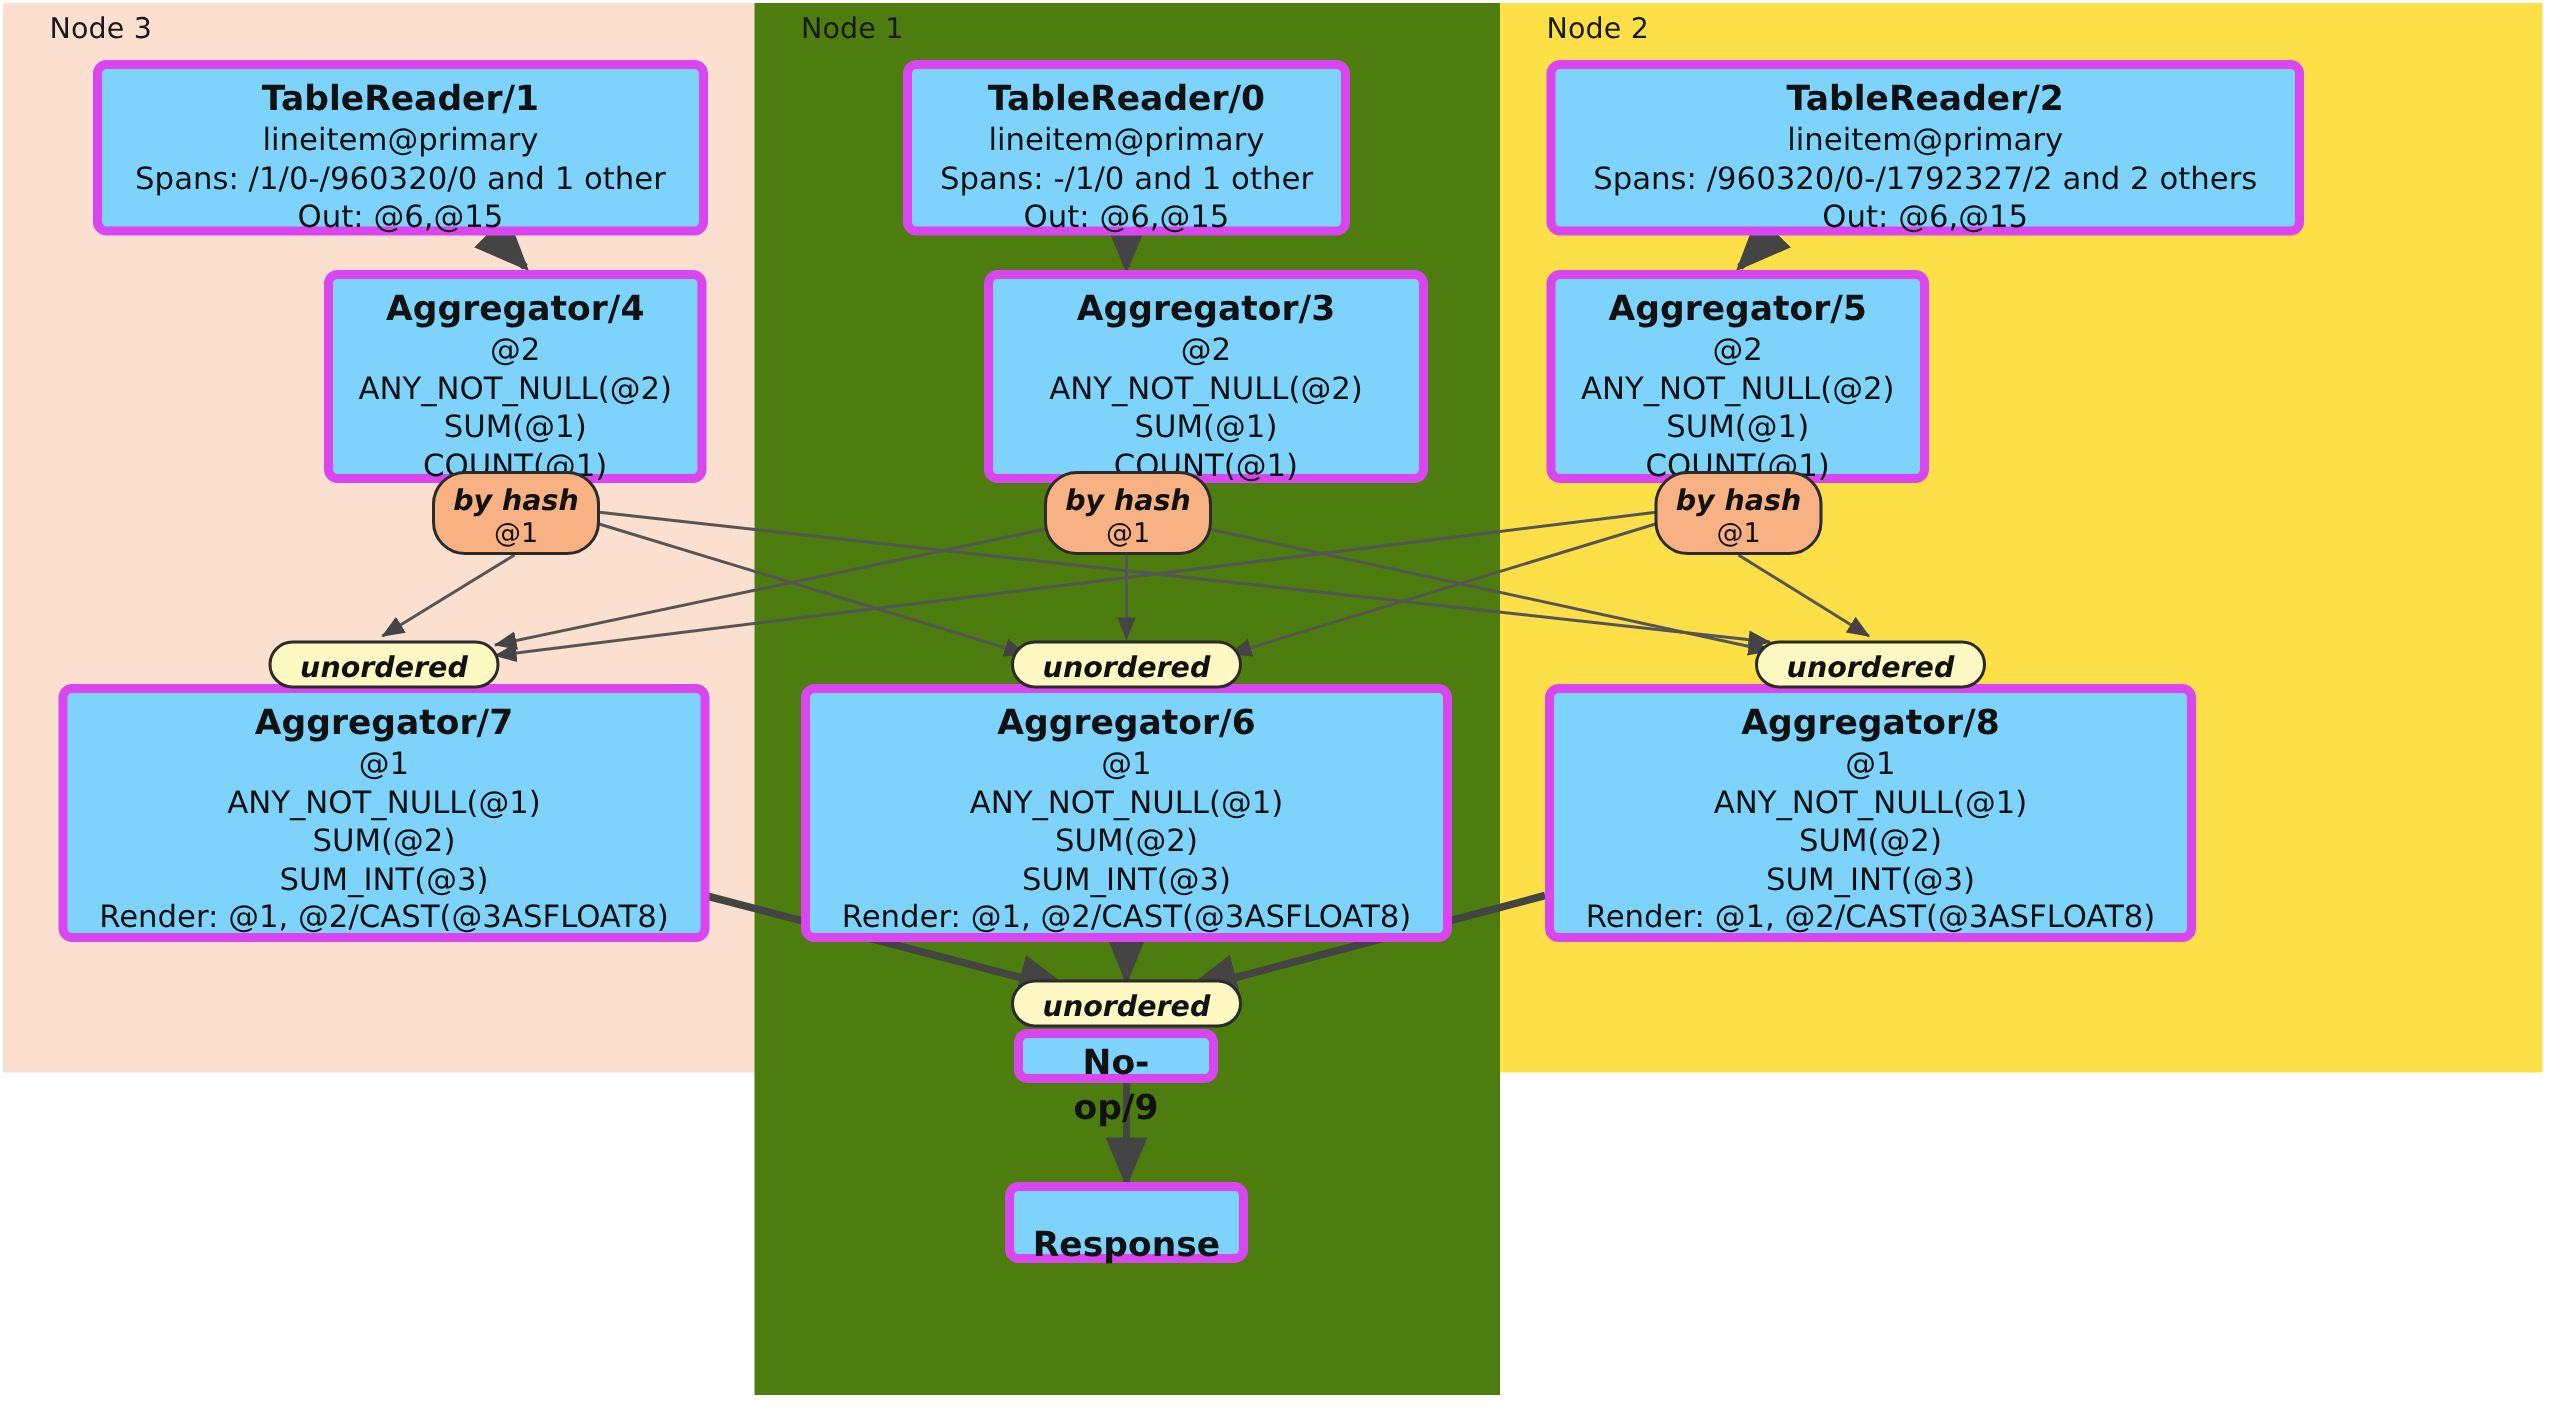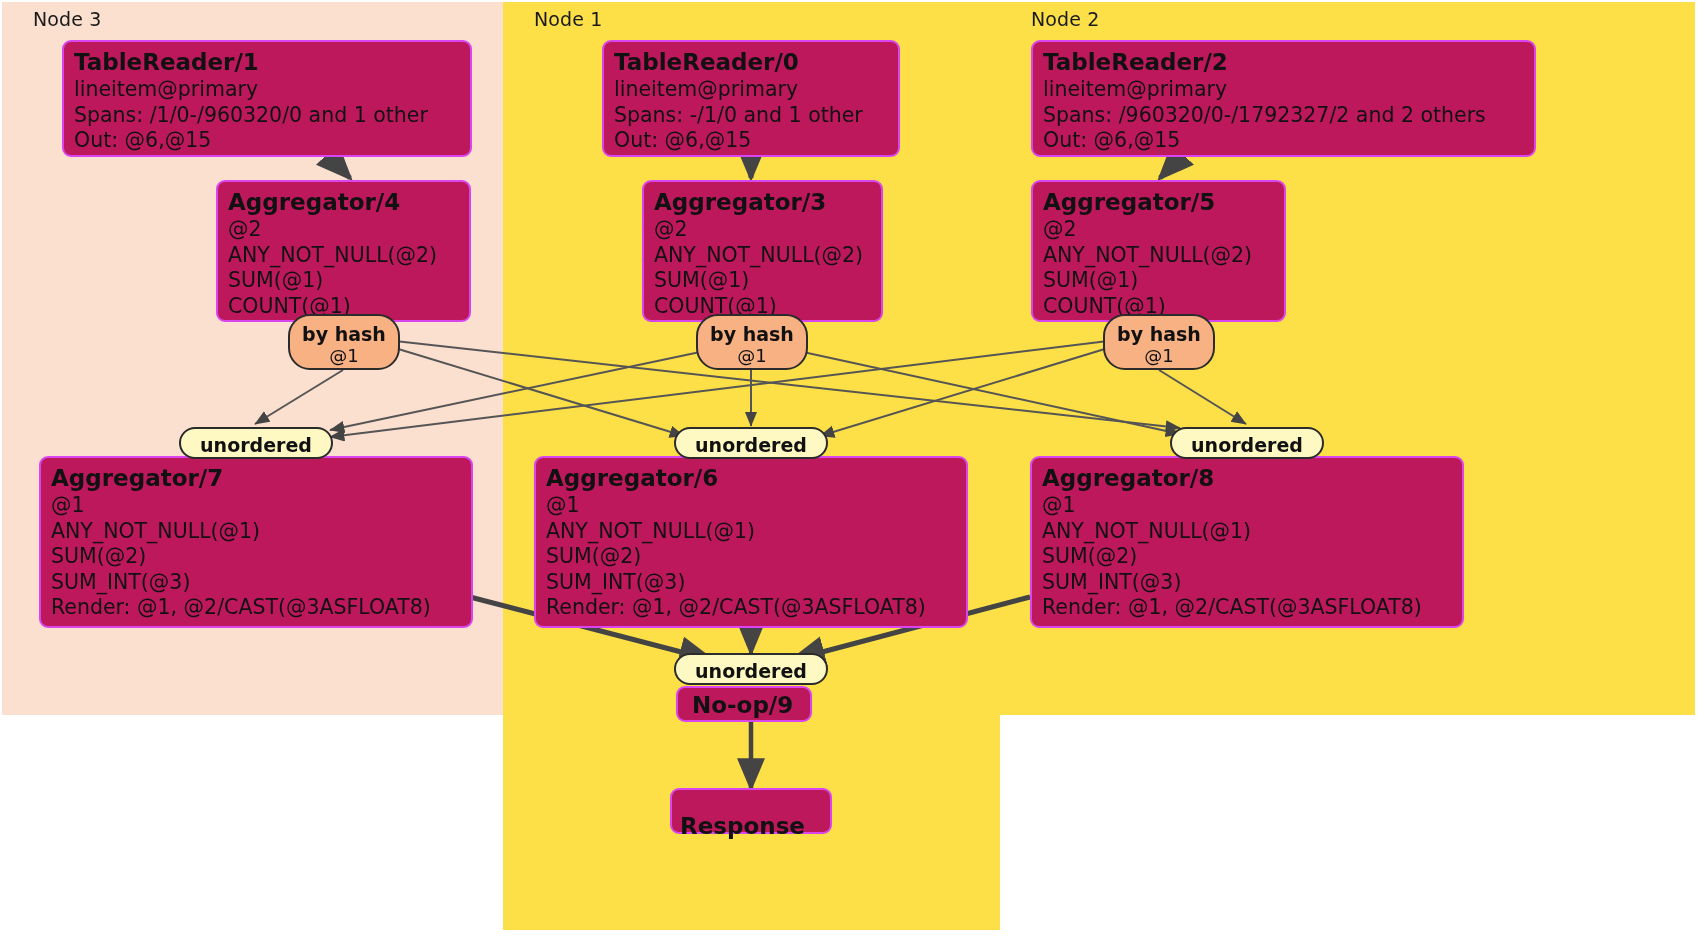--- a/index.html
+++ b/index.html
@@ -7,39 +7,39 @@
        font-family:"DejaVu Sans","Liberation Sans",sans-serif;}
 
   #stage{position:absolute;left:0;top:0;width:1708px;height:940px;}
 
   
   .panel{position:absolute;box-sizing:border-box;}
   .panel-label{position:absolute;left:10px;top:6px;font-size:19px;color:#1a1a1a;
                white-space:nowrap;letter-spacing:.1px;margin-left:21px;}
 
   #panel-node3{left:2px;  top:2px;  width:501px;  height:713px; background:#fbe0d0;}
-  #panel-node1{left:503px;top:2px;  width:497px;  height:928px; background:#fde047;}
+  #panel-node1{left:503px;top:2px;  width:497px;  height:928px; background:#4d7c0f;}
   #panel-node2{left:1000px;top:2px; width:695px;  height:713px; background:#fde047;}
 
   
   #edges{position:absolute;left:0;top:0;width:1708px;height:940px;}
 
   
-  .proc{position:absolute;box-sizing:border-box;background:#be185d;
-        border:2px solid #d946ef;border-radius:9px;
-        text-align:left;color:#111;line-height:25.5px;font-size:20.5px;
+  .proc{position:absolute;box-sizing:border-box;background:#7dd3fc;
+        border:6px solid #d946ef;border-radius:9px;
+        text-align:center;color:#111;line-height:25.5px;font-size:20.5px;
         padding:5px 10px 6px 10px;}
   .proc .ttl{font-weight:bold;font-size:23px;line-height:30px;display:block;}
   .proc .ln{display:block;white-space:nowrap;}
 
   .pill{position:absolute;box-sizing:border-box;border:2px solid #2b2b2b;
         border-radius:22px;text-align:center;color:#111;}
   .pill.hash{background:#f7b183;}
   .pill.unord{background:#fef9c3;}
-  .pill .p1{display:block;font-weight:bold;font-size:19px;line-height:22px;}
+  .pill .p1{display:block;font-weight:bold;font-size:19px;line-height:22px;font-style:italic;}
   .pill .p2{display:block;font-size:18px;line-height:21px;}
 
   .z-pill{z-index:6;}
   .z-box{z-index:4;}
   .z-edge{z-index:2;}
 </style>
 </head>
 <body>
 
 <div id="stage">
@@ -109,21 +109,21 @@
   </div>
 
   <div class="proc z-box" style="left:216px;top:180px;width:255px;height:142px;">
     <span class="ttl">Aggregator/4</span>
     <span class="ln">@2</span>
     <span class="ln">ANY_NOT_NULL(@2)</span>
     <span class="ln">SUM(@1)</span>
     <span class="ln">COUNT(@1)</span>
   </div>
 
-  <div class="proc z-box" style="left:642px;top:180px;width:241px;height:142px;">
+  <div class="proc z-box" style="left:656px;top:180px;width:296px;height:142px;">
     <span class="ttl">Aggregator/3</span>
     <span class="ln">@2</span>
     <span class="ln">ANY_NOT_NULL(@2)</span>
     <span class="ln">SUM(@1)</span>
     <span class="ln">COUNT(@1)</span>
   </div>
 
   <div class="proc z-box" style="left:1031px;top:180px;width:255px;height:142px;">
     <span class="ttl">Aggregator/5</span>
     <span class="ln">@2</span>

